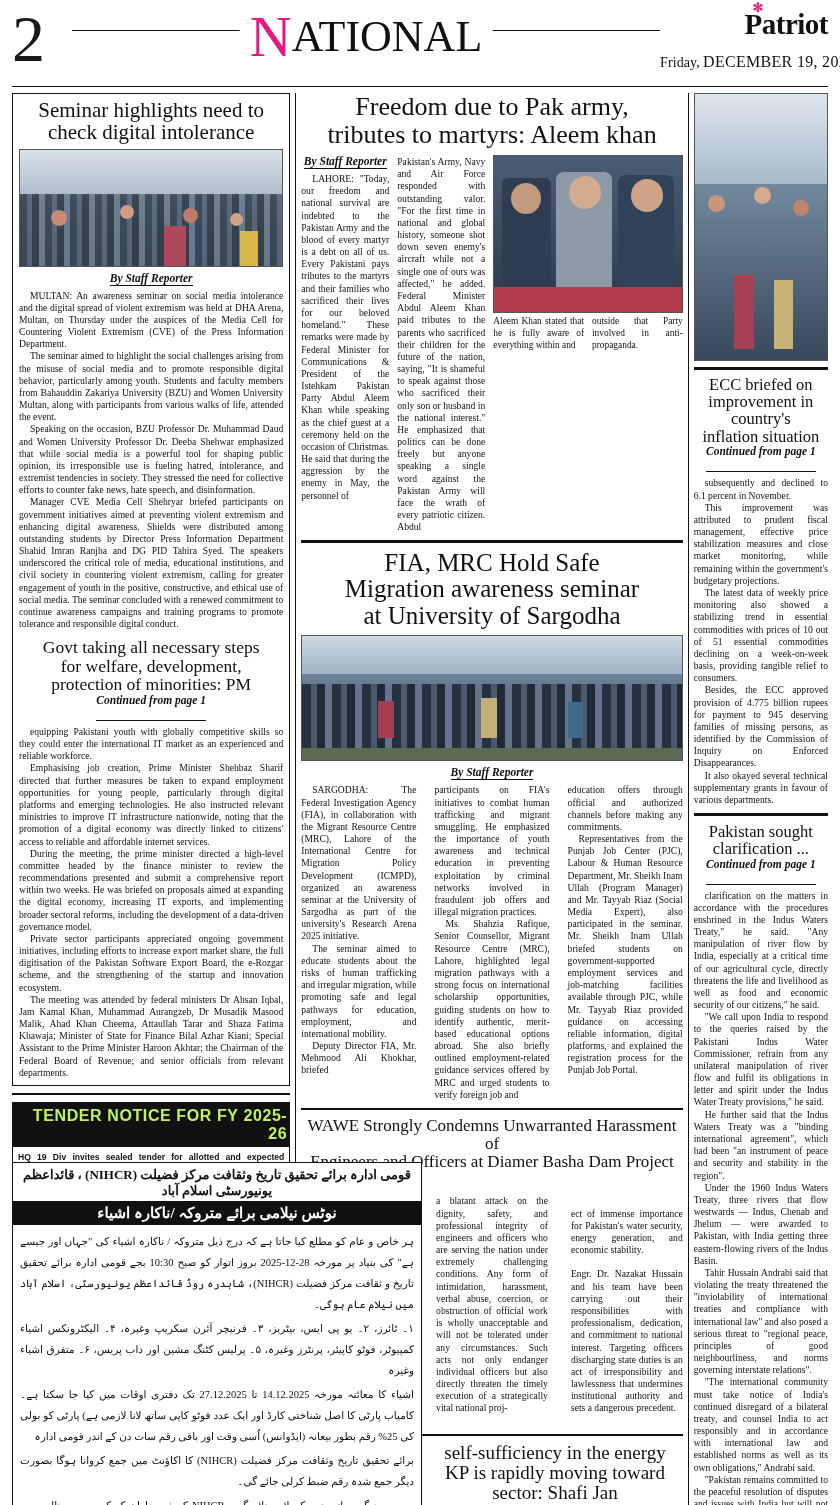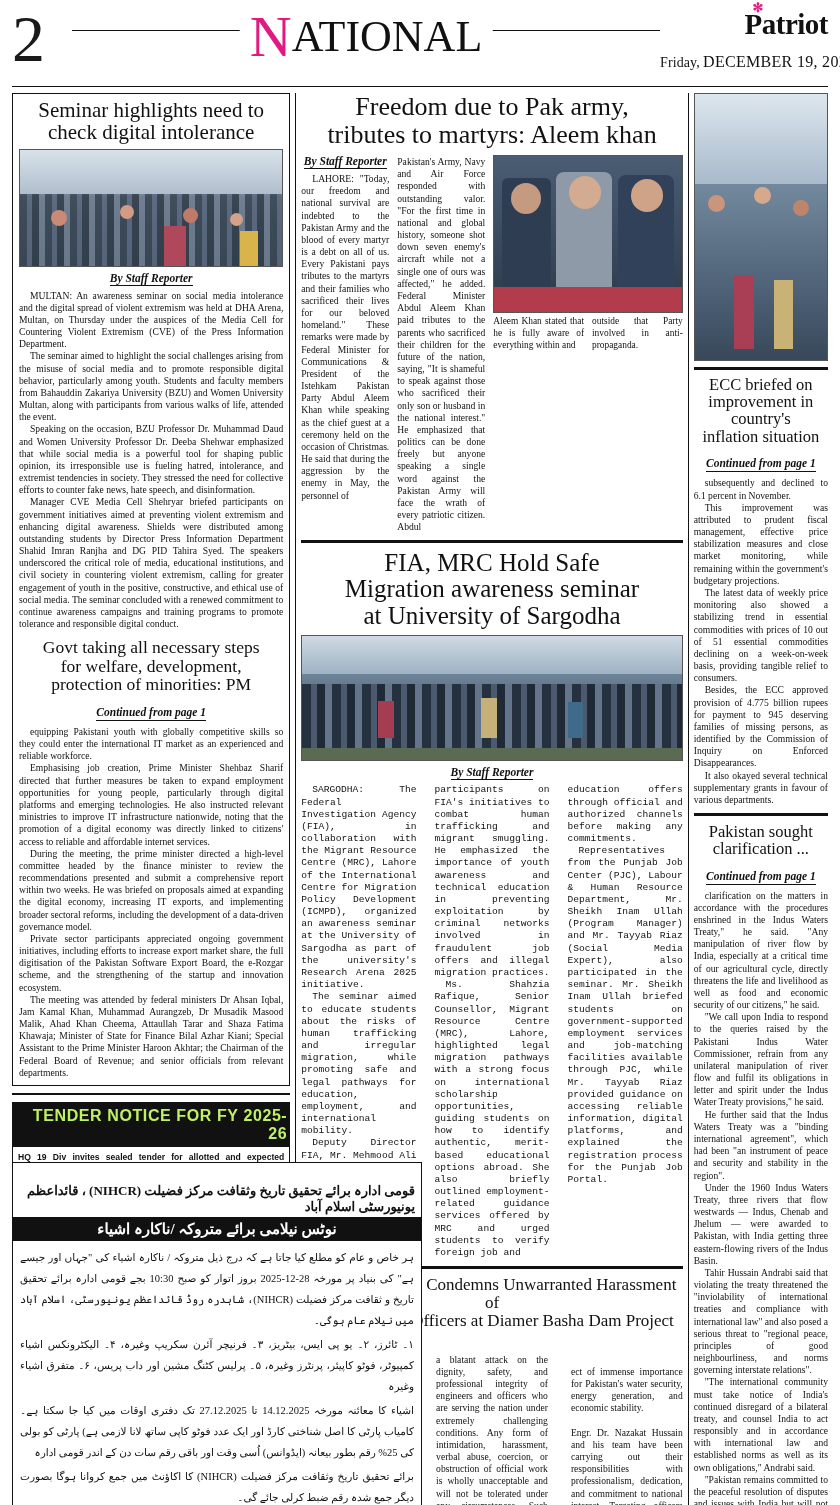--- a/index.html
+++ b/index.html
@@ -52,21 +52,21 @@
 
   
   .hl { font-weight:400; text-align:center; line-height:1.06; font-family:"Liberation Serif", serif; }
   .byline {
     font-weight:700; font-style:italic; text-align:center; font-size:11.5px;
     border-bottom:1.6px solid #111; padding-bottom:1px; margin:5px auto 4px;
     display:block; width:max-content;
   }
   .contd {
     font-weight:700; font-style:italic; text-align:right; font-size:11.5px;
-    border-bottom:1.6px solid #111; padding-bottom:2px; margin:12px auto 5px;
+    border-bottom:1.6px solid #111; padding-bottom:14px; margin:0 auto 5px;
     display:block; width:max-content;
   }
   .body { font-size:9.6px; line-height:1.27; text-align:justify; hyphens:auto; }
   .body p { margin:0; text-indent:11px; }
   .photo {
     background:linear-gradient(180deg,#b9c6d2 0%,#8fa0b1 38%,#6e7f90 62%,#59687a 100%);
     border:1px solid #555; position:relative; overflow:hidden;
   }
   .photo .ppl { position:absolute; bottom:0; left:0; right:0; height:62%;
     background:repeating-linear-gradient(90deg,#33404e 0 7px,#55637a 7px 12px,#2b3743 12px 19px,#6b7a8c 19px 25px); opacity:.85; }
@@ -79,21 +79,21 @@
 
   
   .tender { border:1.5px solid #111; margin-top:6px; font-family:"Liberation Sans", sans-serif; }
   .tender-hd {
     background:#111; color:#bef264; text-align:right; font-weight:700;
     font-size:16px; letter-spacing:0.6px; padding:4px 2px;
   }
   .tender-body { font-size:8.6px; line-height:1.3; text-align:justify; font-weight:700; padding:5px 5px 4px; }
   .tender-foot { background:#111; color:#fff; text-align:center; padding:4px 2px 6px; }
   .tender-foot div { font-size:12px; font-weight:700; line-height:1.45; letter-spacing:0.4px; }
-  .urdu-top { text-align:right; font-size:13px; padding:4px 6px 2px; direction:rtl; font-weight:700;margin-top:16px; }
+  .urdu-top { text-align:center; font-size:13px; padding:4px 6px 2px; direction:rtl; font-weight:700; }
   .urdu-bar { background:#111; color:#fff; text-align:center; font-size:15px; font-weight:700; padding:3px; }
   .urdu-body { direction:rtl; text-align:justify; font-size:10.5px; line-height:2.0; padding:6px 7px; }
   .urdu-body p { margin:0 0 3px; }
 
   .cap-text { font-size:9.4px; line-height:1.25; text-align:justify; }
 </style>
 </head>
 <body>
 
 <div class="page">
@@ -220,21 +220,21 @@
         </div>
         <div class="photo" style="height:126px;margin:6px 0 0;background:linear-gradient(180deg,#93a7bb 0%,#6e8499 30%,#4f6276 65%,#3d4d5d 100%);">
           <div style="position:absolute;top:0;left:0;right:0;height:30%;background:linear-gradient(180deg,#cfdae4,#9fb2c4);"></div>
           <div style="position:absolute;bottom:0;left:0;right:0;height:62%;background:repeating-linear-gradient(90deg,#25313f 0 9px,#4b5a6e 9px 15px,#1f2a36 15px 23px,#64748a 23px 30px);"></div>
           <div style="position:absolute;bottom:0;left:0;right:0;height:10%;background:#5a6a53;"></div>
           <div style="position:absolute;left:20%;bottom:18%;width:16px;height:30%;background:#a43c52;"></div>
           <div style="position:absolute;left:47%;bottom:18%;width:16px;height:32%;background:#c4b078;"></div>
           <div style="position:absolute;left:70%;bottom:18%;width:15px;height:29%;background:#3f6a8a;"></div>
         </div>
         <div class="byline">By Staff Reporter</div>
-        <div style="display:flex;gap:18px;font-family:Liberation Mono, monospace;">
+        <div style="display:flex;gap:18px;">
           <div class="body" style="flex:1;">
             <p>SARGODHA: The Federal Investigation Agency (FIA), in collaboration with the Migrant Resource Centre (MRC), Lahore of the International Centre for Migration Policy Development (ICMPD), organized an awareness seminar at the University of Sargodha as part of the university's Research Arena 2025 initiative.</p>
             <p>The seminar aimed to educate students about the risks of human trafficking and irregular migration, while promoting safe and legal pathways for education, employment, and international mobility.</p>
             <p>Deputy Director FIA, Mr. Mehmood Ali Khokhar, briefed</p>
           </div>
           <div class="body" style="flex:1;">
             <p style="text-indent:0;">participants on FIA's initiatives to combat human trafficking and migrant smuggling. He emphasized the importance of youth awareness and technical education in preventing exploitation by criminal networks involved in fraudulent job offers and illegal migration practices.</p>
             <p>Ms. Shahzia Rafique, Senior Counsellor, Migrant Resource Centre (MRC), Lahore, highlighted legal migration pathways with a strong focus on international scholarship opportunities, guiding students on how to identify authentic, merit-based educational options abroad. She also briefly outlined employment-related guidance services offered by MRC and urged students to verify foreign job and</p>
           </div>
           <div class="body" style="flex:1;">

